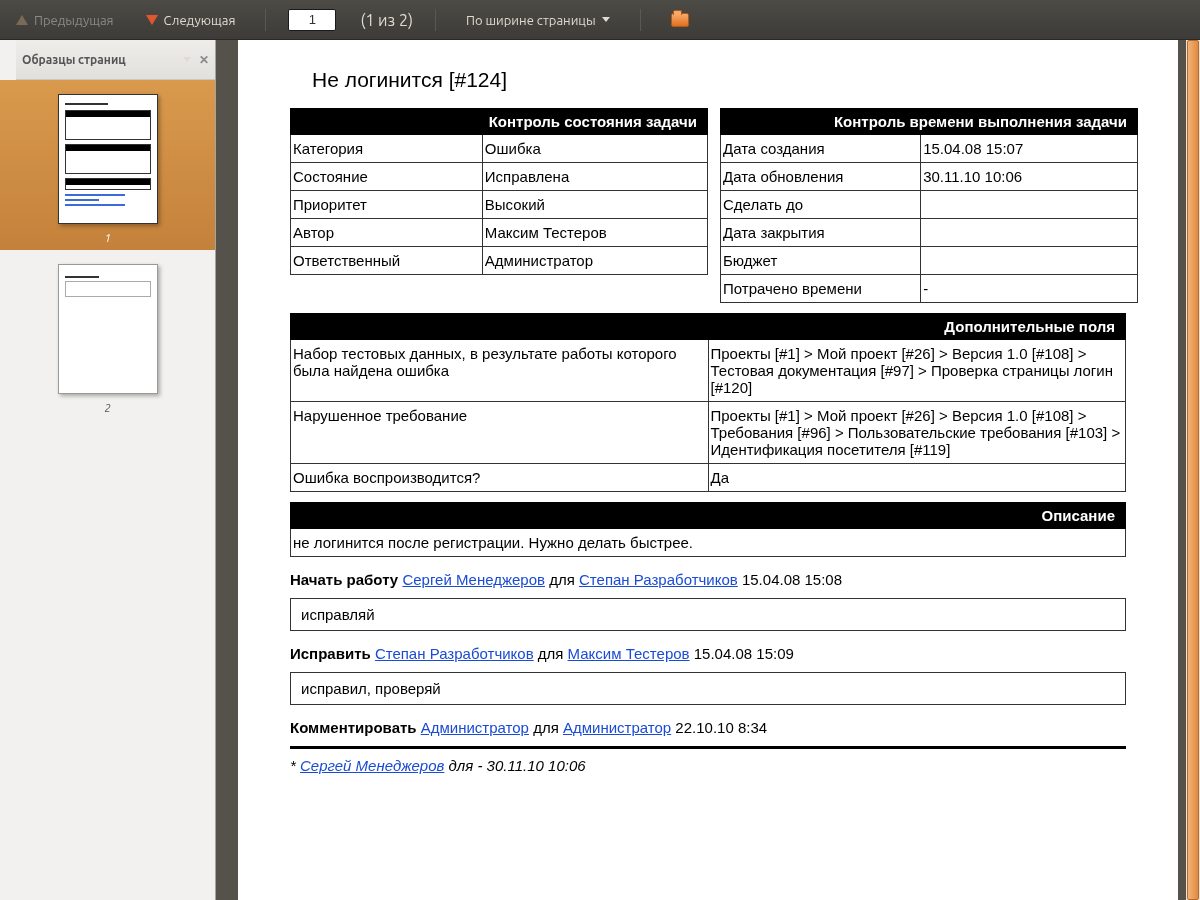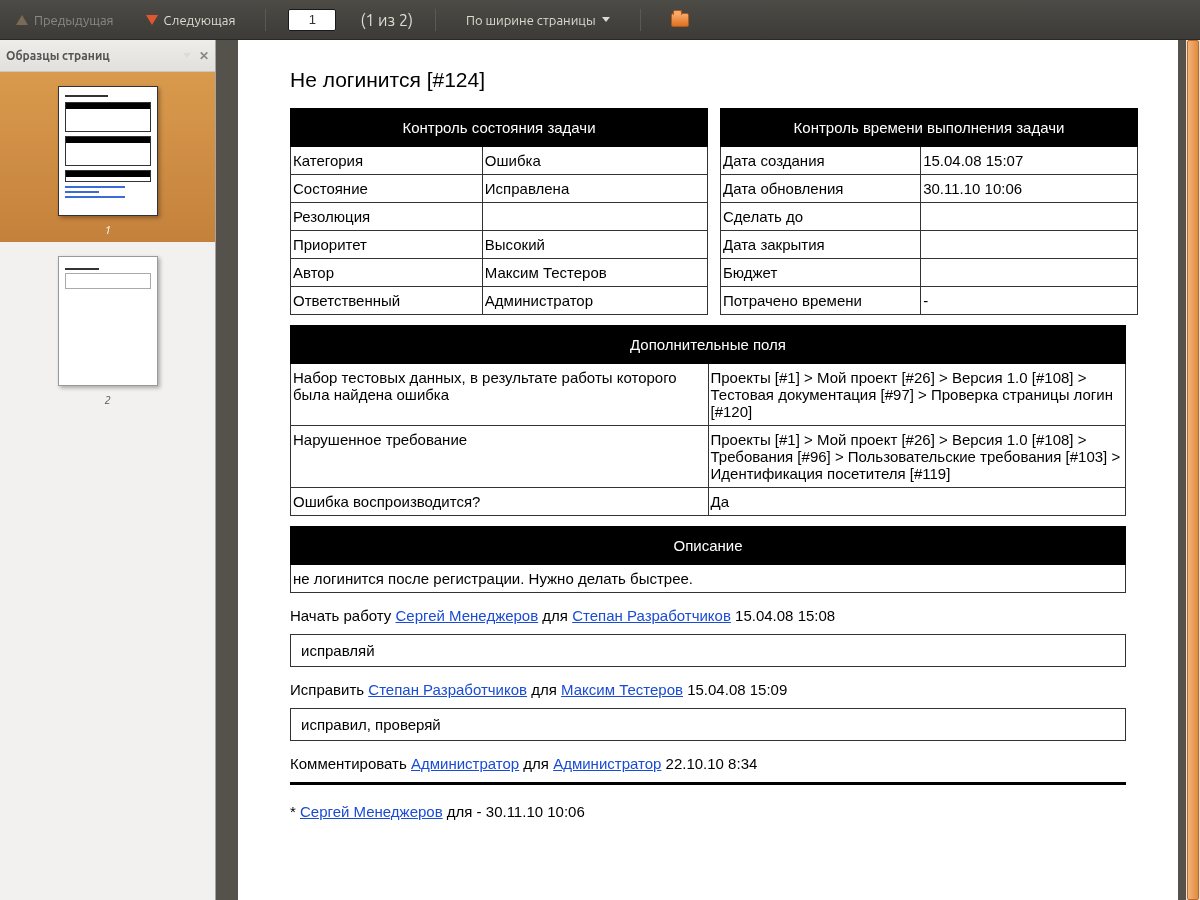--- a/index.html
+++ b/index.html
@@ -40,25 +40,25 @@
   
   
   .sidebar {
     width: 216px;
     background: #f2f1f0;
     border-right: 1px solid #a6a49f;
     display:flex;flex-direction:column;
     color:#4c4c4c;
   }
   .sidebar-header {
-    height: 32px;
+    height: 40px;
     background: linear-gradient(to bottom,#efedea,#e2e0dd);
     border-bottom:1px solid #c9c7c2;
     display:flex;align-items:center;justify-content:space-between;
-    padding:0 6px;font-size:12px;font-weight:bold;color:#555;
+    padding:0 6px;font-size:12px;font-weight:bold;color:#555;margin-left:16px;
   }
   .sidebar-header .icons{display:flex;gap:8px;align-items:center;}
   .x-icon{font-size:12px;color:#888;cursor:pointer;}
   .thumbs { flex:1; overflow:auto; background:#f2f1f0; }
   .thumb-item { padding: 14px 0 6px; text-align:center; }
   .thumb-item.selected { background: linear-gradient(to bottom,#d99a4d,#c4813b);}
   .thumb-page {
     width: 100px; height: 130px; background:#fff;
     margin:0 auto; border:1px solid #999;
     box-shadow: 2px 2px 4px rgba(0,0,0,0.3);
@@ -77,35 +77,35 @@
   
   
   .viewer { flex:1; background:#55524c; overflow:auto; position:relative;}
   .scrollbar-track{position:absolute;right:0;top:0;bottom:0;width:14px;background:#e8e6e2;}
   .scrollbar-thumb{position:absolute;right:1px;top:0;width:12px;height:100%;background:linear-gradient(to right,#f3b27a,#e28a3e);border:1px solid #b86c28;border-radius:2px;}
   .page {
     width: 940px; min-height: 1200px;
     background:#fff; margin: 0 auto; padding: 28px 52px 40px;
     color:#000; font-family: Arial, sans-serif; font-size:15px;
   }
-  .doc-title{font-size:21px;margin-bottom:16px;}
+  .doc-title{font-size:21px;margin-bottom:16px;margin-left:22px;}
   .tables-row{display:flex;gap:12px;margin-bottom:10px;}
   table.doc{border-collapse:collapse;width:100%;}
-  table.doc th{background:#000;color:#fff;text-align:center;padding:10px 10px;font-size:15px;font-weight:normal;border:1px solid #000;}
+  table.doc th{background:#000;color:#fff;text-align:right;padding:4px 10px;font-size:15px;font-weight:bold;border:1px solid #000;}
   table.doc td{border:1px solid #333;padding:5px 2px;font-size:15px;vertical-align:top;}
   .tbl-left{flex:0 0 50%;}
   .tbl-right{flex:0 0 50%;}
   table.full{width:100%;margin-bottom:10px;border-radius:15px;}
   .history{margin-top:14px;}
   .hist-line{font-size:15px;margin:14px 0 10px;}
-  .hist-line b{font-weight:normal;}
+  .hist-line b{font-weight:bold;}
   .hist-line a{color:#1a4bd4;text-decoration:underline;}
   .hist-box{border:1px solid #333;padding:7px 10px;font-size:15px;}
   .hr-thick{border:none;border-top:3px solid #000;margin:6px 0 0;}
-  .final-line{font-size:15px;margin-top:18px;}
+  .final-line{font-size:15px;margin-top:8px;font-style:italic;}
   .final-line a{color:#1a4bd4;text-decoration:underline;}
 </style>
 </head>
 <body>
 
 <div class="toolbar">
   <div class="tool-btn disabled">
     <span class="arrow-up dis"></span>
     <span>Предыдущая</span>
   </div>
@@ -185,24 +185,20 @@
                 </tr>
             <tr>
                   <td style="width:46%">Категория</td>
                   <td>Ошибка</td>
                 </tr>
             <tr>
                   <td>Состояние</td>
                   <td>Исправлена</td>
                 </tr>
             <tr>
-                  <td>Резолюция</td>
-                  <td></td>
-                </tr>
-            <tr>
                   <td>Приоритет</td>
                   <td>Высокий</td>
                 </tr>
             <tr>
                   <td>Автор</td>
                   <td>Максим Тестеров</td>
                 </tr>
             <tr>
                   <td>Ответственный</td>
                   <td>Администратор</td>

